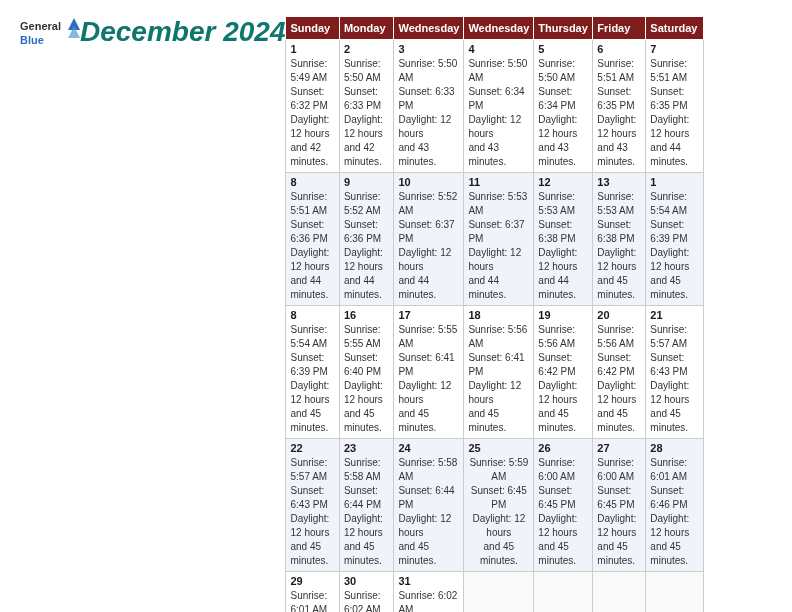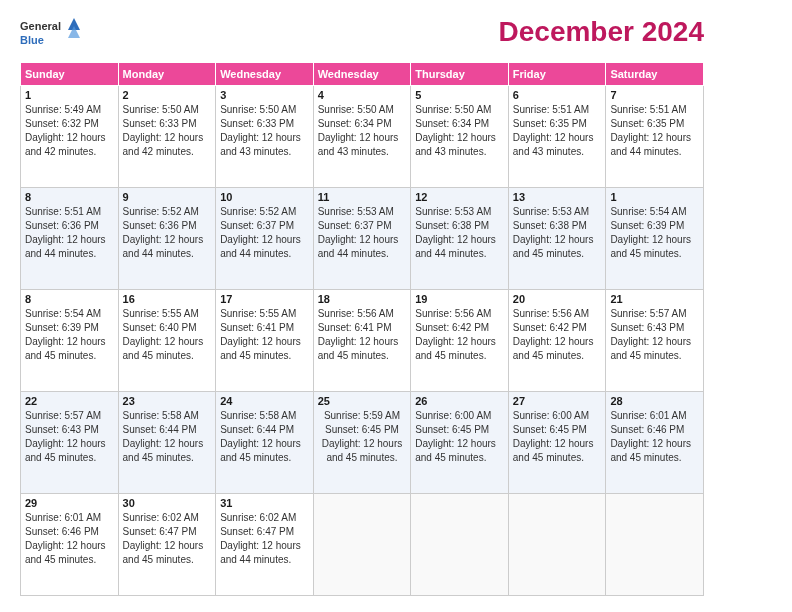--- a/index.html
+++ b/index.html
@@ -8,53 +8,54 @@
       background: #fff;
       width: 792px;
       height: 612px;
       overflow: hidden;
     }
     .page {
       width: 724px;
       height: 612px;
       padding: 16px 20px;
       display: flex;
-      flex-direction: column;
+      flex-direction: row;
     }
     .header {
       display: flex;
       justify-content: space-between;
       align-items: flex-start;
       margin-bottom: 10px;
     }
     .logo {
       display: flex;
       align-items: center;
       gap: 4px;
     }
     .title-block {
       text-align: right;
     }
     .calendar-title {
       font-size: 28px;
       font-weight: bold;
-      color: #be185d;
+      color: #0f766e;
+      font-style: italic;
     }
     .calendar-subtitle {
       font-size: 14px;
       color: #333;
     }
     .calendar-table {
       width: 100%;
       border-collapse: collapse;
       flex: 1;
       font-size: 9.5px;
     }
     .calendar-table th {
-      background-color: #ec4899;
+      background-color: #7f1d1d;
       color: #fff;
       padding: 5px 4px;
       text-align: left;
       font-size: 11px;
       font-weight: bold;
       border: 1px solid #fff;
     }
     .calendar-table td {
       border: 1px solid #ccc;
       vertical-align: top;

